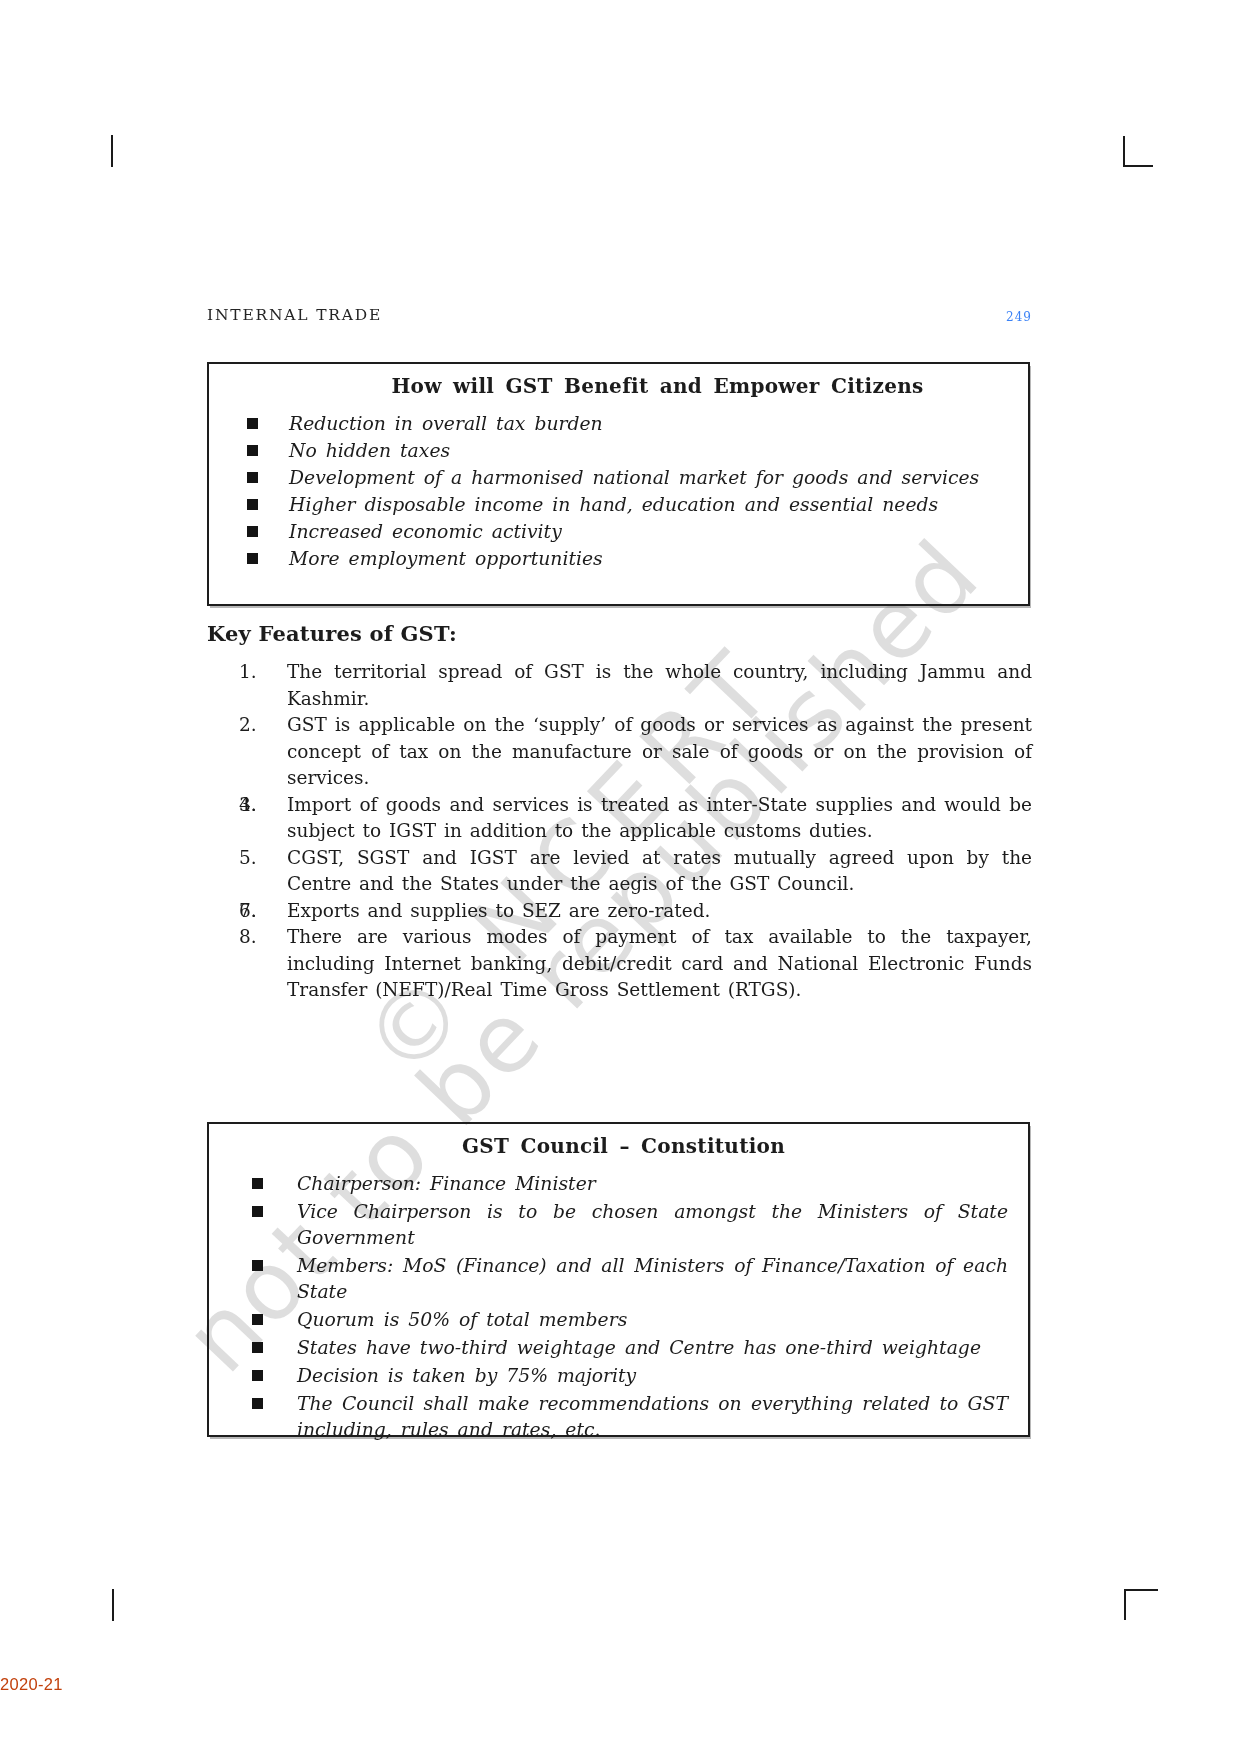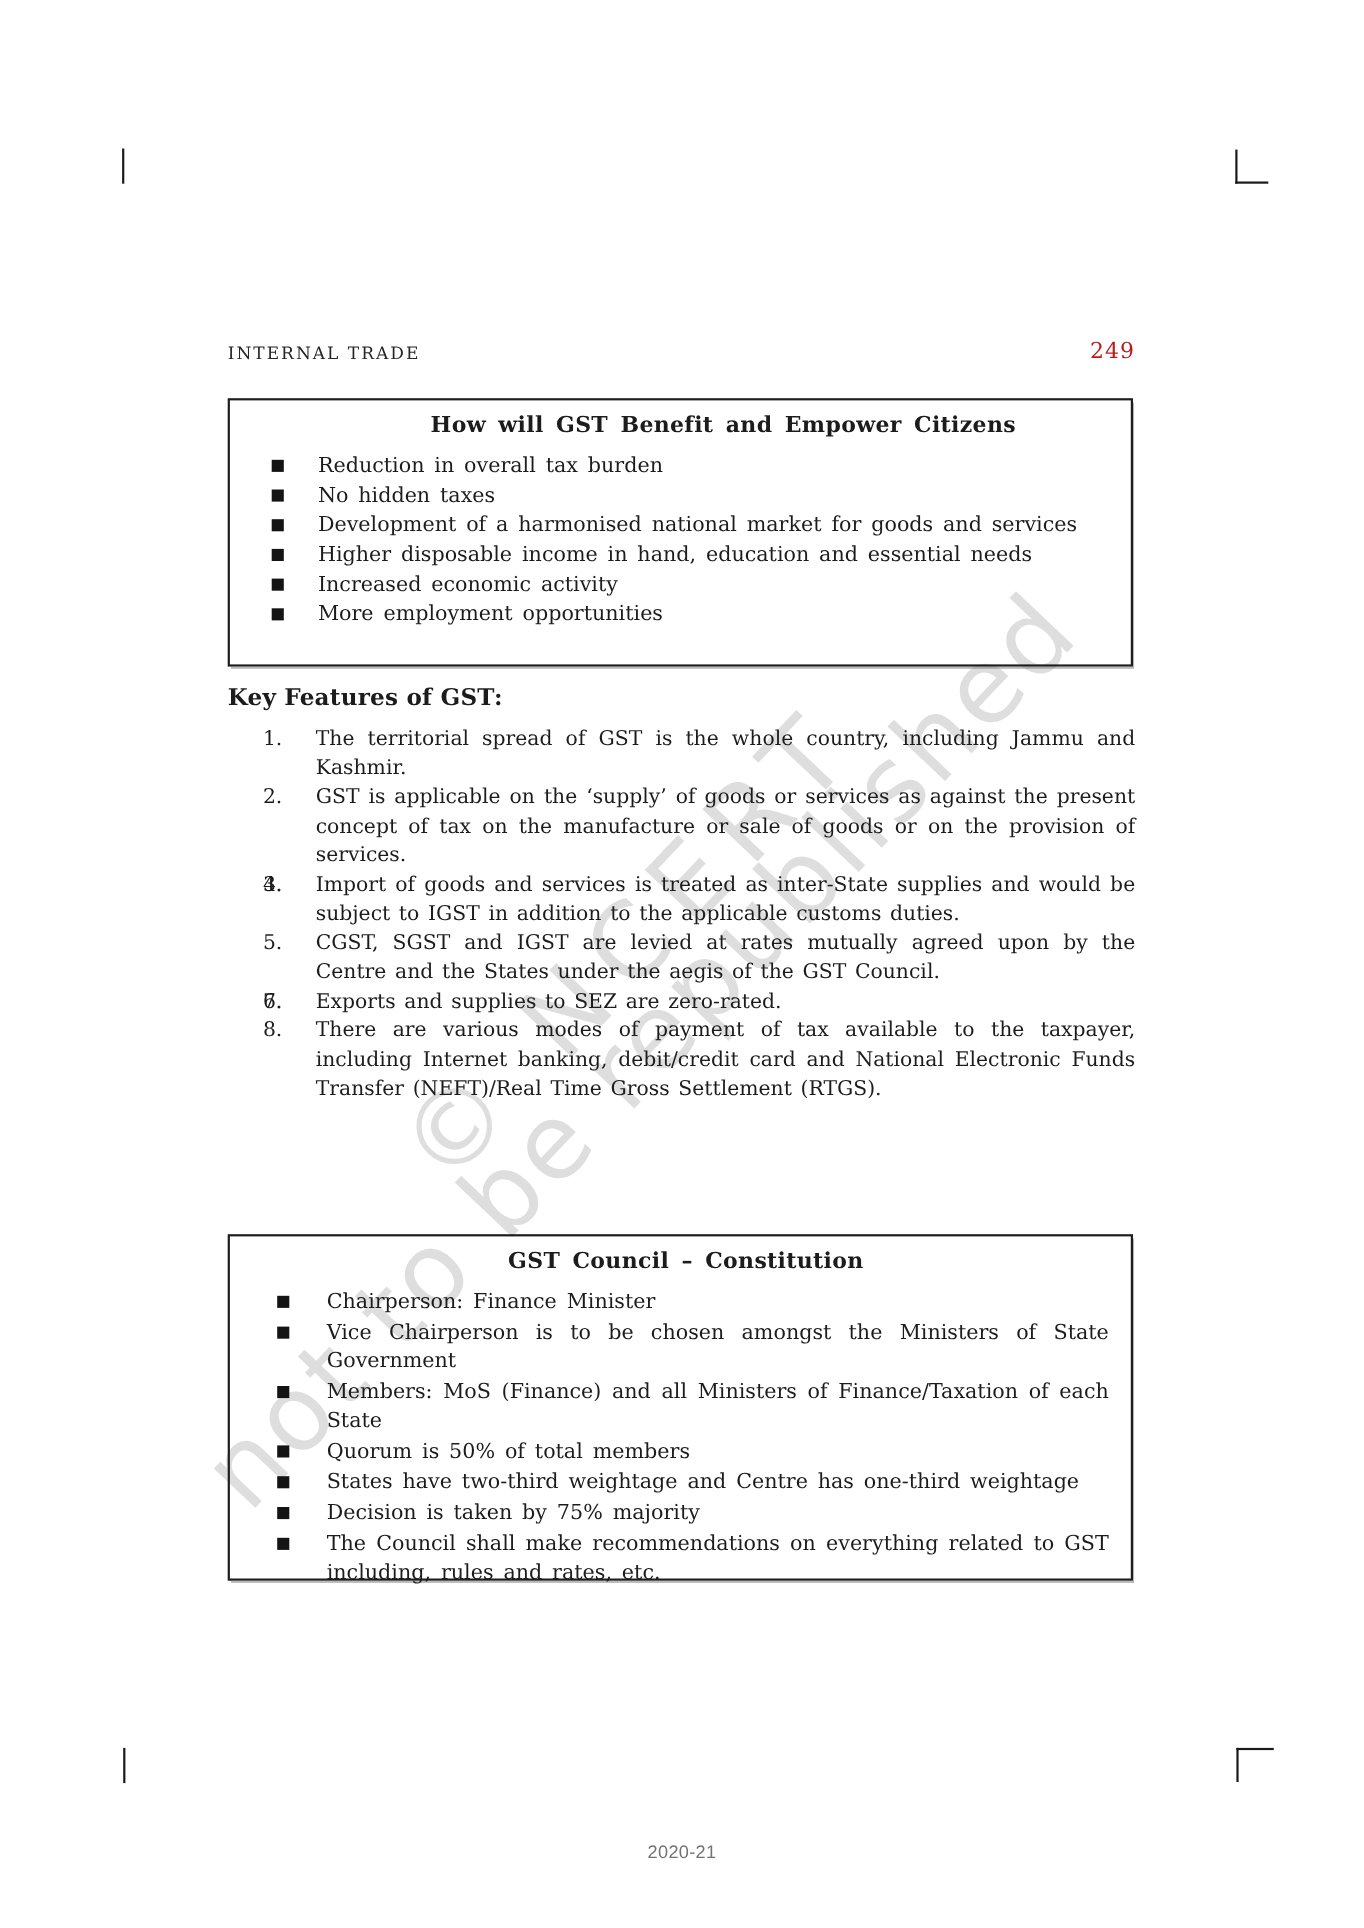--- a/index.html
+++ b/index.html
@@ -26,38 +26,38 @@
   .wm2 { left:203px; top:1300px; font-size:95px; letter-spacing:4px;  transform:rotate(-46.5deg); }
 
   .content { position:relative; z-index:1; }
 
   
   .runhead {
     position:absolute; left:207px; top:306px; width:825px;
     display:flex; justify-content:space-between; align-items:flex-end;
   }
   .runhead .left  { font-size:15.5px; letter-spacing:1.8px; color:#242424; }
-  .runhead .right { font-size:20px; letter-spacing:1px; color:#b91c1c; }
+  .runhead .right { font-size:12px; letter-spacing:1px; color:#3b82f6; }
 
   
   .panel {
     position:absolute; left:207px; width:823px; box-sizing:border-box;
     border:2.5px solid #1d1d1d; background:transparent;
     box-shadow:2px 3px 0 -1px rgba(125,125,125,0.55);
   }
   .panel-benefits { top:362px; height:244px; }
   .panel-council  { top:1122px; height:315px; }
   .panel-title {
     text-align:center; font-weight:bold; font-size:20px;
     margin-top:9px; word-spacing:4px; letter-spacing:0.3px; line-height:26px;
   }
   .panel-benefits .panel-title { margin-left:78px; }
   .panel-council  .panel-title { margin-left:10px; }
 
-  .panel ul { list-style:none; margin:0; padding:0; }
+  .panel ul { list-style:none; margin:0; padding:0;font-style:italic; }
   .panel-benefits ul { margin-top:11px; }
   .panel-council  ul { margin-top:12px; }
   .panel li {
     position:relative; font-size:18.8px; line-height:27px;
     padding-left:80px; padding-right:14px; word-spacing:3px;
   }
   .panel-council li {
     padding-left:88px; padding-right:20px; line-height:26px;
     text-align:justify; margin-bottom:2px;
   }
@@ -74,23 +74,23 @@
   }
   .features { position:absolute; left:207px; top:659px; width:825px; }
   .feature {
     position:relative; padding-left:80px; box-sizing:border-box;
     font-size:18.5px; line-height:26.5px; text-align:justify; word-spacing:2px;
   }
   .feature .num { position:absolute; left:32px; }
 
   
   .footer {
-    position:absolute; left:0; top:1675px; width:1240px; text-align:center;
+    position:absolute; left:0; top:1675px; width:1240px; text-align:left;
     font-family:"Liberation Sans", sans-serif; font-size:16.5px;
-    letter-spacing:0.3px; color:#737373;
+    letter-spacing:0.3px; color:#c2410c;
   }
 </style>
 </head>
 <body>
 
 <div class="page">
 
   <div class="mark mark-tl"></div>
   <div class="mark mark-tr-v"></div>
   <div class="mark mark-tr-h"></div>

